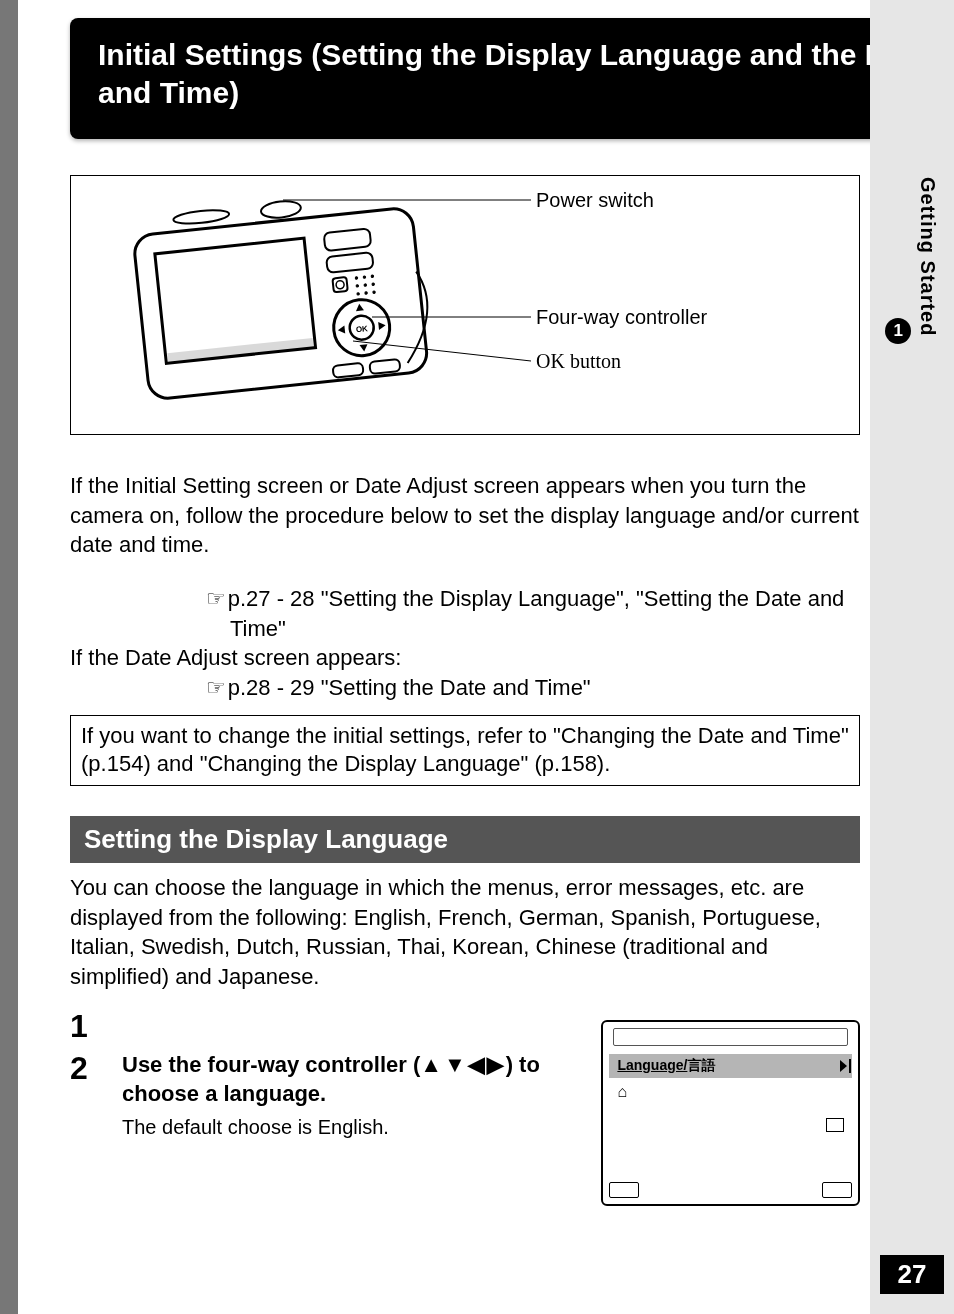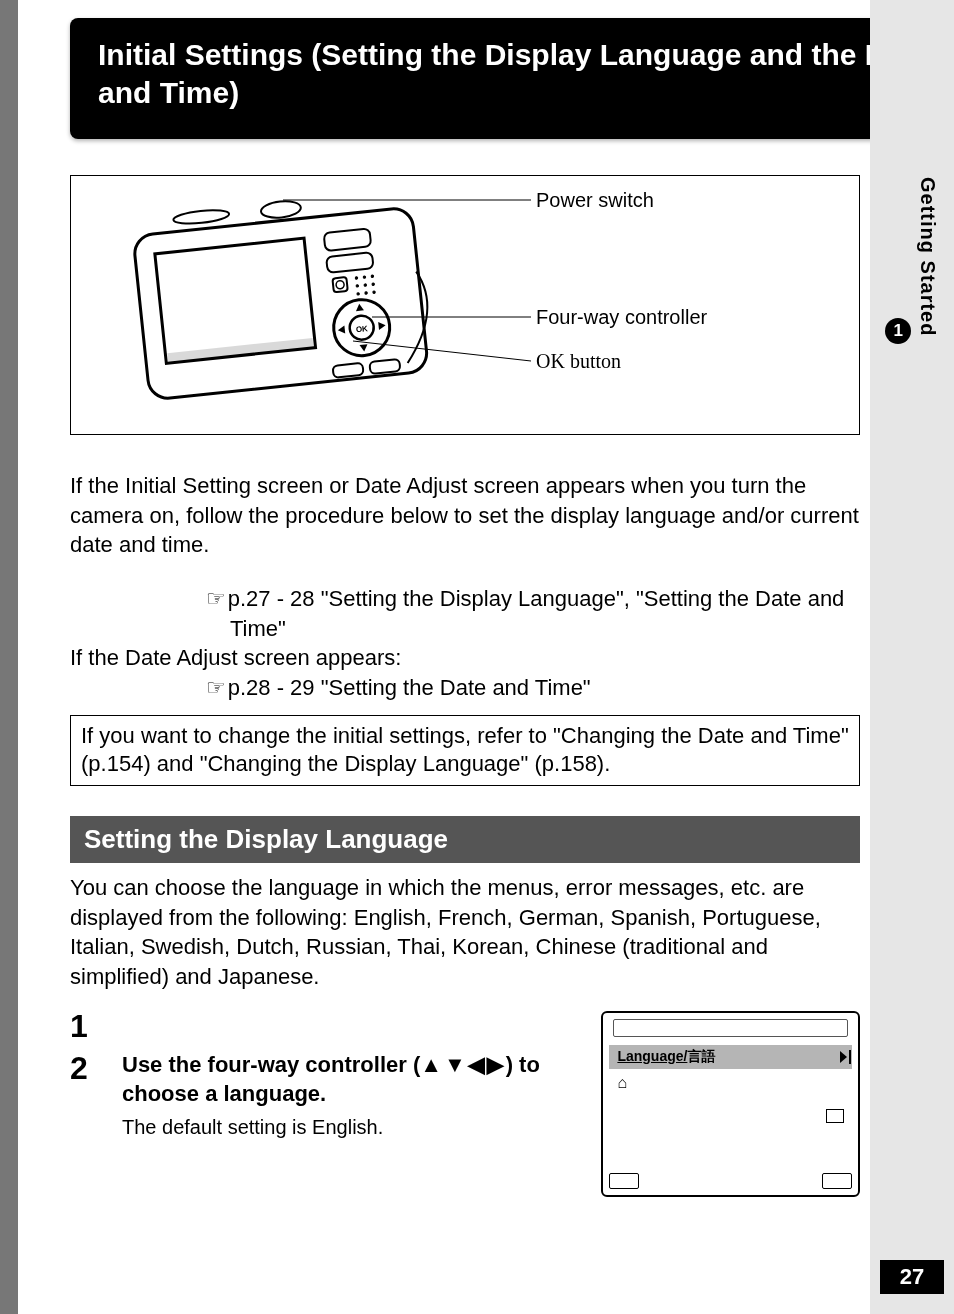--- a/index.html
+++ b/index.html
@@ -39,39 +39,39 @@
 
   .steps-area { width: 790px; margin-top: 16px; position: relative; display: flex; }
   .steps-col { width: 520px; }
   .step { display: flex; margin-bottom: 8px; }
   .step-num { font-size: 32px; font-weight: bold; width: 52px; color: #000; line-height: 1; padding-top: 2px; }
   .step-body { flex: 1; }
   .step-head { font-weight: bold; font-size: 22px; line-height: 1.35; }
   .step-sub { font-size: 20px; line-height: 1.4; margin-top: 4px; }
   .tri { font-family: Arial; }
 
-  .screen-figure { width: 264px; margin-left: 22px; margin-top: 3px; }
+  .screen-figure { width: 264px; margin-left: 22px; margin-top: 12px; }
   .screen-outer { border: 2px solid #000; border-radius: 6px; height: 186px; position: relative; padding: 6px; background: #fff; }
   .screen-top { border: 1px solid #555; height: 18px; border-radius: 2px; margin: 0 4px 8px 4px; }
   .screen-row { background: #b5b5b5; height: 24px; display: flex; align-items: center; justify-content: space-between; padding: 0 2px 0 8px; font-size: 14px; font-weight: bold; position: relative; }
   .screen-row .lang { text-decoration: underline; }
   .screen-row .arrow { width: 10px; height: 14px; position: relative; }
   .screen-row .arrow::after { content: ""; position: absolute; left: 0; top: 1px; width: 0; height: 0; border-top: 6px solid transparent; border-bottom: 6px solid transparent; border-left: 7px solid #000; }
   .screen-row .arrow::before { content: ""; position: absolute; right: -1px; top: 0; width: 2px; height: 14px; background: #000; }
   .screen-home-row { display: flex; align-items: center; justify-content: space-between; padding: 6px 8px 0 8px; }
   .home-icon { font-size: 16px; line-height: 1; }
   .small-box { width: 18px; height: 14px; border: 1.5px solid #000; margin-top: 18px; }
   .screen-bottom { position: absolute; bottom: 6px; left: 6px; right: 6px; display: flex; justify-content: space-between; }
   .menu-box { width: 30px; height: 16px; border: 1.5px solid #000; border-radius: 2px; }
 
   .side-tab { position: absolute; right: 10px; top: 165px; width: 64px; text-align: center; }
   .tab-num-badge { width: 26px; height: 26px; background: #000; border-radius: 50%; color: #fff; font-weight: bold; display: inline-flex; align-items: center; justify-content: center; font-size: 17px; }
   .tab-label { writing-mode: vertical-rl; font-weight: bold; font-size: 20px; margin-top: 12px; display: inline-block; letter-spacing: 1px; }
 
-  .page-num { position: absolute; right: 10px; bottom: 20px; background: #000; color: #fff; font-weight: bold; font-size: 22px; padding: 4px 10px; width: 64px; text-align: center; }
+  .page-num { position: absolute; right: 10px; bottom: 20px; background: #000; color: #fff; font-weight: bold; font-size: 26px; padding: 4px 10px; width: 64px; text-align: center; }
 </style>
 </head>
 <body>
 
 <div class="page">
   <div class="content">
     <div class="side-spine"></div>
     <div class="inner">
 
       <div class="title-banner">
@@ -150,21 +150,21 @@
         <div class="steps-col">
           <div class="step">
             <div class="step-num">1</div>
           </div>
           <div class="step">
             <div class="step-num">2</div>
             <div class="step-body">
               <div class="step-head">
                 <span>Use the four-way controller (</span><span class="tri" style="letter-spacing:2px;">▲▼◀▶</span><span>) to choose a language.</span>
               </div>
-              <div class="step-sub">The default setting is English.</div>
+              <div class="step-sub">The default choose is English.</div>
             </div>
           </div>
         </div>
 
         <div class="screen-figure">
           <div class="screen-outer">
             <div class="screen-top"></div>
             <div class="screen-row">
               <span>
                 <span class="lang">Language/</span><span>言語</span>

